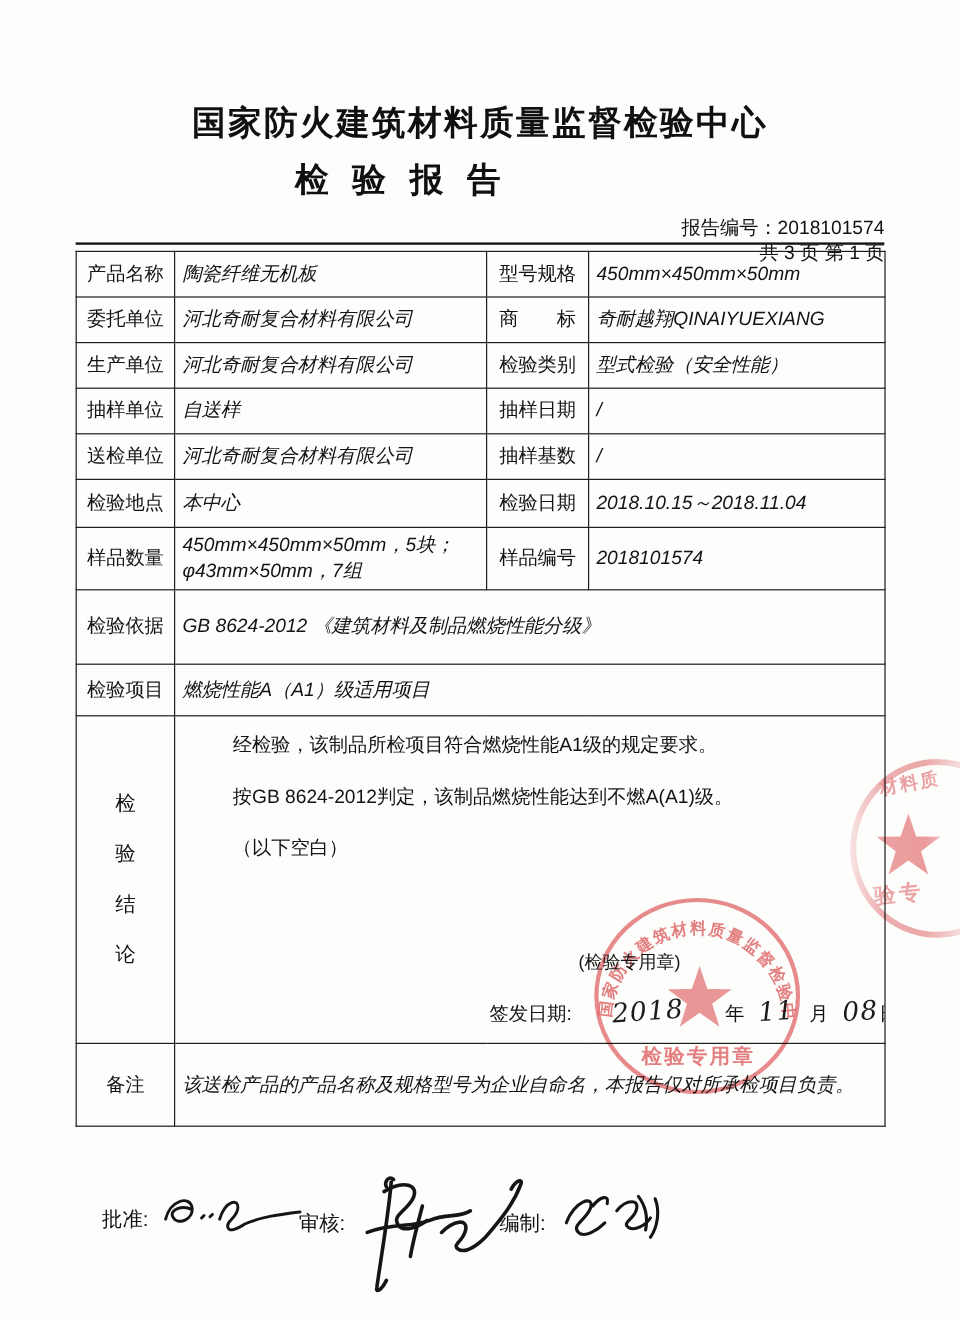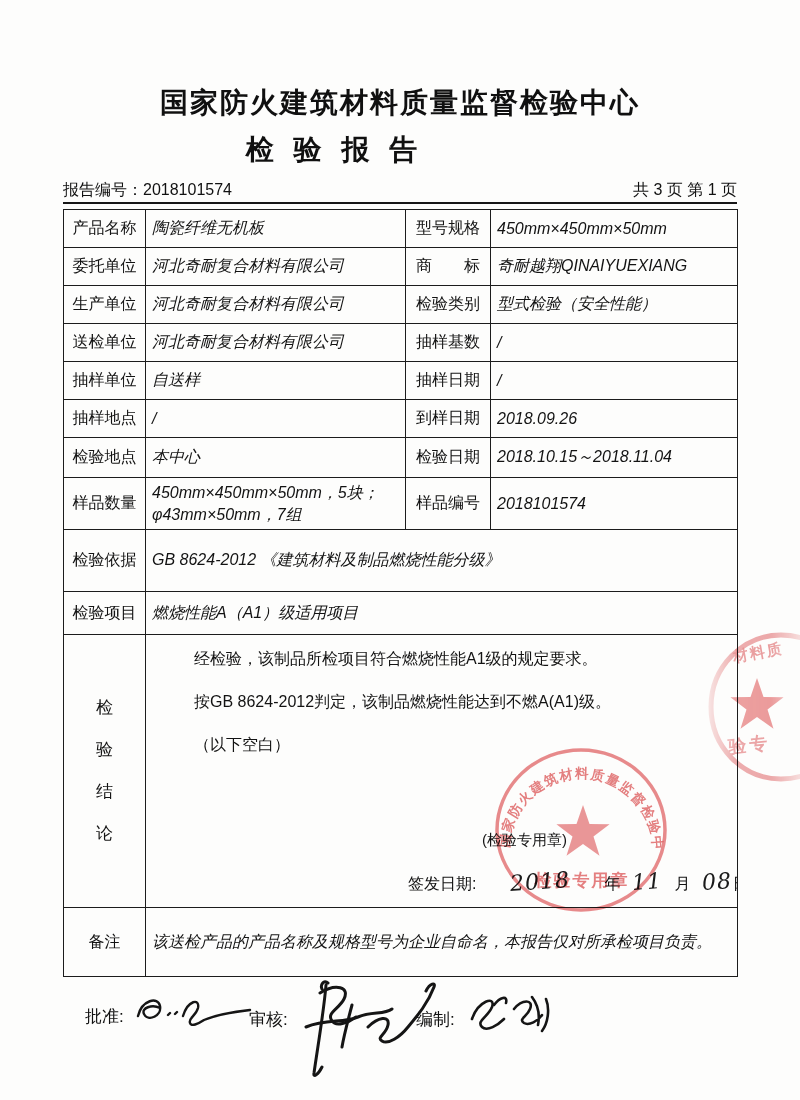--- a/index.html
+++ b/index.html
@@ -13,21 +13,21 @@
   .org-title{
     top:84px;left:0;width:800px;text-align:center;
     font-size:28px;font-weight:bold;letter-spacing:2px;color:#101010;
   }
   .doc-title{
     top:131px;left:0;width:669px;text-align:center;
     font-size:28px;font-weight:bold;letter-spacing:6px;color:#101010;
   }
   .report-line{
     top:180px;left:63px;width:674px;font-size:16px;color:#111;
-    display:flex;justify-content:space-between;align-items:flex-end;
+    display:flex;justify-content:space-between;align-items:flex-end;flex-direction:column;
   }
   .header-rule{
     top:202px;left:63px;width:674px;height:2px;background:#161616;
   }
   
   table.main{
     position:absolute;top:209px;left:63px;width:674px;
     border-collapse:collapse;table-layout:fixed;
   }
   table.main td{
@@ -106,36 +106,30 @@
     <td class="lbl">商　　标</td>
     <td class="val small">奇耐越翔QINAIYUEXIANG</td>
   </tr>
   <tr style="height:38px">
     <td class="lbl">生产单位</td>
     <td class="val">河北奇耐复合材料有限公司</td>
     <td class="lbl">检验类别</td>
     <td class="val">型式检验（安全性能）</td>
   </tr>
   <tr style="height:38px">
+    <td class="lbl">抽样单位</td>
+    <td class="val">自送样</td>
+    <td class="lbl">抽样日期</td>
+    <td class="val">/</td>
+  </tr>
+  <tr style="height:38px">
     <td class="lbl">送检单位</td>
     <td class="val">河北奇耐复合材料有限公司</td>
     <td class="lbl">抽样基数</td>
     <td class="val">/</td>
-  </tr>
-  <tr style="height:38px">
-    <td class="lbl">抽样单位</td>
-    <td class="val">自送样</td>
-    <td class="lbl">抽样日期</td>
-    <td class="val">/</td>
-  </tr>
-  <tr style="height:38px">
-    <td class="lbl">抽样地点</td>
-    <td class="val">/</td>
-    <td class="lbl">到样日期</td>
-    <td class="val small">2018.09.26</td>
   </tr>
   <tr style="height:40px">
     <td class="lbl">检验地点</td>
     <td class="val">本中心</td>
     <td class="lbl">检验日期</td>
     <td class="val small">2018.10.15～2018.11.04</td>
   </tr>
   <tr style="height:52px">
     <td class="lbl">样品数量</td>
     <td class="val small" style="line-height:22px;">450mm×450mm×50mm，5块； φ43mm×50mm，7组</td>

